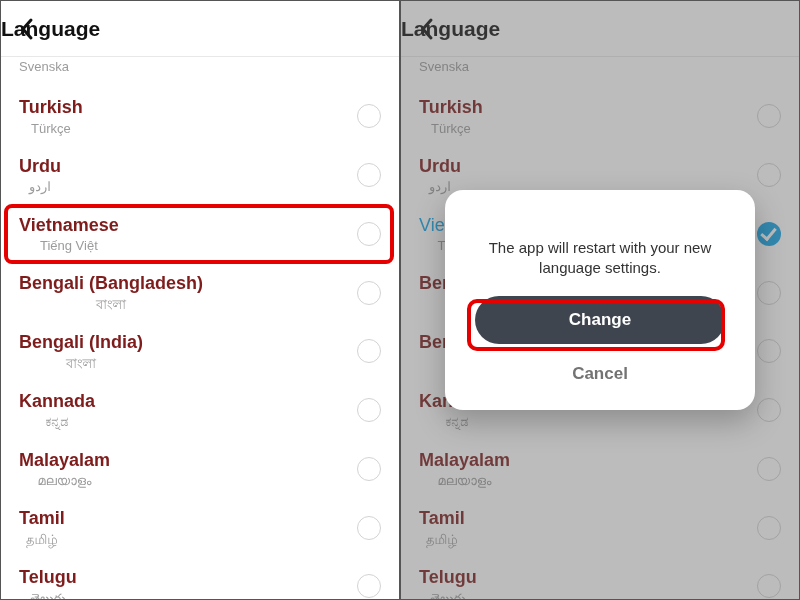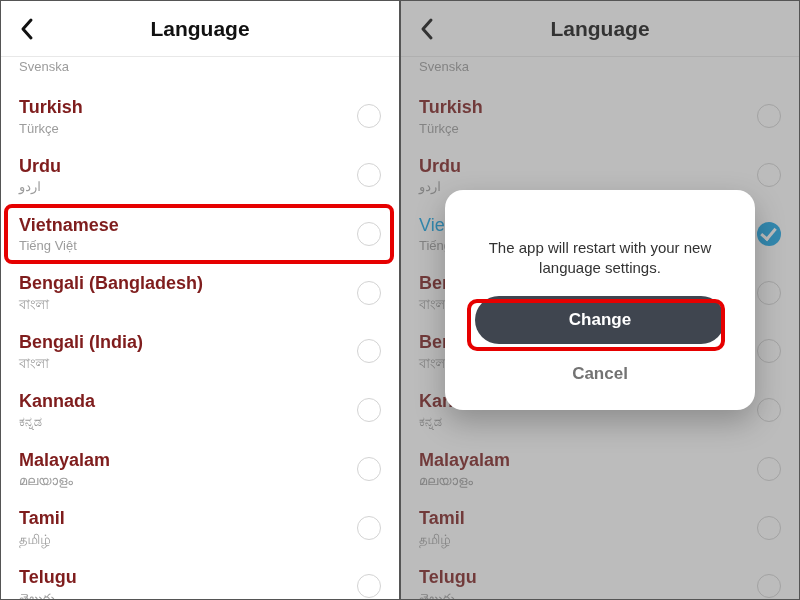--- a/index.html
+++ b/index.html
@@ -1,37 +1,37 @@
 <!DOCTYPE html>
 <html><head>
 <meta charset="utf-8">
 <style>
   * { box-sizing: border-box; margin: 0; padding: 0; }
   html, body { width: 800px; height: 600px; font-family: -apple-system, "Helvetica Neue", Arial, sans-serif; }
   body { display: flex; background: #000; }
   .screen { position: relative; width: 400px; height: 600px; background: #fff; overflow: hidden; border: 1px solid #555; }
   .screen.dimmed .list, .screen.dimmed .header { filter: brightness(0.88) grayscale(0.02); }
   .header {
-    display: flex; align-items: center; justify-content: center;
+    display: flex; align-items: center; justify-content: flex-start;
     height: 56px; position: relative; background: #fff;
     border-bottom: 1px solid #e8e8e8;
   }
   .header .back {
     position: absolute; left: 10px; top: 50%; transform: translateY(-50%);
     width: 32px; height: 32px; display:flex; align-items:center; justify-content:center;
     cursor: pointer;
   }
   .header .title { font-size: 21px; font-weight: 700; color: #111; }
   .list { background: #fff; }
   .row {
     display: flex; align-items: center; justify-content: space-between;
     padding: 9px 18px 9px 18px; min-height: 56px; position: relative;
     border-bottom: 0px solid #f0f0f0;
   }
-  .row .labels { display:flex; flex-direction:column; line-height:1.25; }
+  .row .labels { display:flex; flex-direction:column; line-height:1.25;align-items:center; }
   .row .primary { font-size: 18px; color: #7f1d1d; font-weight: 700; }
   .row .secondary { font-size: 13px; color: #9c9c9c; margin-top: 2px; }
   .row.selected .primary { color: #0ea5e9; font-weight: 500; }
   .row.partial { min-height: 30px; padding-top:0; padding-bottom:4px; align-items:flex-start;}
   .radio {
     width: 24px; height: 24px; border-radius: 50%;
     border: 1.5px solid #d3d3d3; flex: 0 0 auto; background:#fff;
   }
   .radio.checked {
     border: none; background: #0ea5e9; position: relative;

